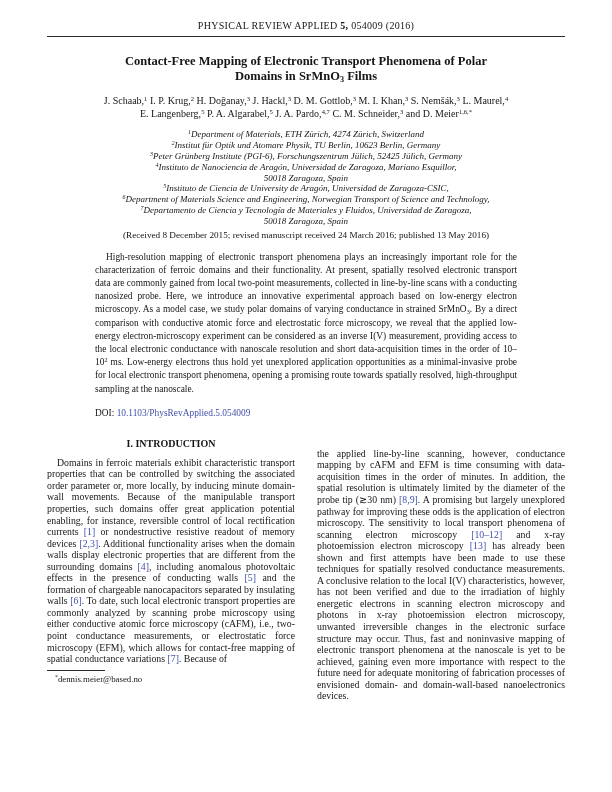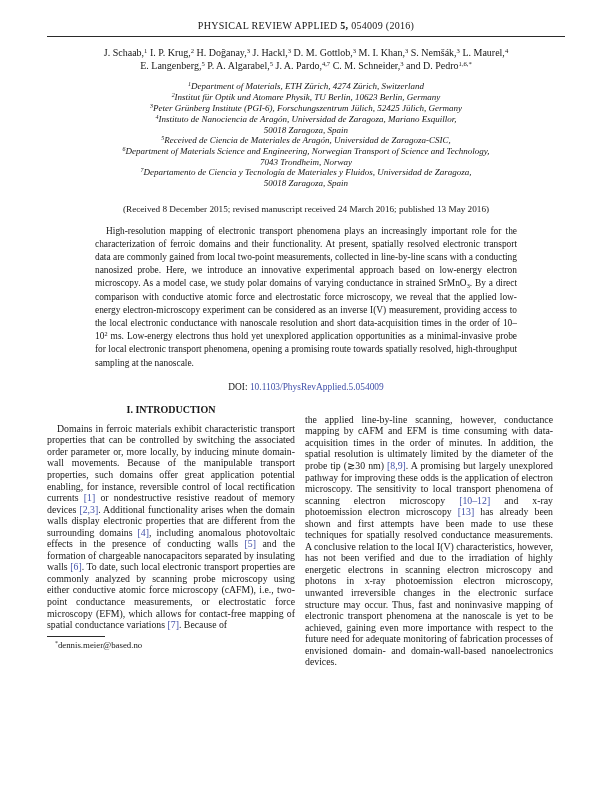--- a/index.html
+++ b/index.html
@@ -46,42 +46,41 @@
     line-height:12.3px;
   }
   .affil-block {
     margin-top:7px;
     text-align:center;
     font-style:italic;
     font-size:9px;
     line-height:10px;
   }
   .received-line {
-    margin-top:16px;
+    margin-top:4px;
     text-align:center;
     font-size:9.2px;
   }
   .abstract-block {
     margin:11px 0 0 48px;
     width:422px;
     font-size:9.4px;
     line-height:13.2px;
     text-align:justify;
     text-indent:11px;
   }
   .doi-line {
     margin:12px 0 0 48px;
     width:422px;
     font-size:9.4px;
-    text-align:center;
   }
   .columns {
-    margin-top:12px;
+    margin-top:20px;
     display:flex;
-    gap:10px;
+    gap:22px;
   }
   .col {
     width:248px;
     font-size:9.8px;
     line-height:11.55px;
     text-align:justify;
   }
   .section-heading {
     text-align:center;
     font-weight:bold;
@@ -120,35 +119,38 @@
 </style>
 </head>
 <body>
 
 <div class="page">
 
   <div class="journal-line"><span>PHYSICAL REVIEW APPLIED  </span><span class="s-b">5,</span><span> 054009 (2016)</span></div>
 
   <hr class="header-rule">
 
+  <div class="title-block">
+    <div><span>Contact-Free Mapping of Electronic Transport Phenomena of Polar</span></div>
+    <div><span>Domains in SrMnO</span><span class="s-sub">3</span><span> Films</span></div>
+  </div>
 
   <div class="authors-block">
     <div><span>J. Schaab,</span><span class="s-sup">1</span><span> I. P. Krug,</span><span class="s-sup">2</span><span> H. Doğanay,</span><span class="s-sup">3</span><span> J. Hackl,</span><span class="s-sup">3</span><span> D. M. Gottlob,</span><span class="s-sup">3</span><span> M. I. Khan,</span><span class="s-sup">3</span><span> S. Nemšák,</span><span class="s-sup">3</span><span> L. Maurel,</span><span class="s-sup">4</span></div>
-    <div><span>E. Langenberg,</span><span class="s-sup">5</span><span> P. A. Algarabel,</span><span class="s-sup">5</span><span> J. A. Pardo,</span><span class="s-sup">4,7</span><span> C. M. Schneider,</span><span class="s-sup">3</span><span> and D. Pedro</span><span class="s-sup">1,6,*</span></div>
+    <div><span>E. Langenberg,</span><span class="s-sup">5</span><span> P. A. Algarabel,</span><span class="s-sup">5</span><span> J. A. Pardo,</span><span class="s-sup">4,7</span><span> C. M. Schneider,</span><span class="s-sup">3</span><span> and D. Meier</span><span class="s-sup">1,6,*</span></div>
   </div>
 
   <div class="affil-block">
       <div><span class="s-sup">1</span><span>Department of Materials, ETH Zürich, 4274 Zürich, Switzerland</span></div>
       <div><span class="s-sup">2</span><span>Institut für Optik und Atomare Physik, TU Berlin, 10623 Berlin, Germany</span></div>
       <div><span class="s-sup">3</span><span>Peter Grünberg Institute (PGI-6), Forschungszentrum Jülich, 52425 Jülich, Germany</span></div>
       <div><span class="s-sup">4</span><span>Instituto de Nanociencia de Aragón, Universidad de Zaragoza, Mariano Esquillor,</span></div>
       <div><span>50018 Zaragoza, Spain</span></div>
-      <div><span class="s-sup">5</span><span>Received de Ciencia de Materiales de Aragón, Universidad de Zaragoza-CSIC,</span></div>
+      <div><span class="s-sup">5</span><span>Instituto de Ciencia de University de Aragón, Universidad de Zaragoza-CSIC,</span></div>
       <div><span class="s-sup">6</span><span>Department of Materials Science and Engineering, Norwegian Transport of Science and Technology,</span></div>
-      <div><span>7043 Trondheim, Norway</span></div>
       <div><span class="s-sup">7</span><span>Departamento de Ciencia y Tecnología de Materiales y Fluidos, Universidad de Zaragoza,</span></div>
       <div><span>50018 Zaragoza, Spain</span></div>
     </div>
 
   <div class="received-line">(Received 8 December 2015; revised manuscript received 24 March 2016; published 13 May 2016)</div>
 
   <p class="abstract-block"><span>High-resolution mapping of electronic transport phenomena plays an increasingly important role for the characterization of ferroic domains and their functionality. At present, spatially resolved electronic transport data are commonly gained from local two-point measurements, collected in line-by-line scans with a conducting nanosized probe. Here, we introduce an innovative experimental approach based on low-energy electron microscopy. As a model case, we study polar domains of varying conductance in strained SrMnO</span><span class="s-sub">3</span><span>. By a direct comparison with conductive atomic force and electrostatic force microscopy, we reveal that the applied low-energy electron-microscopy experiment can be considered as an </span><span class="s-i">inverse I(V)</span><span> measurement, providing access to the local electronic conductance with nanoscale resolution and short data-acquisition times in the order of 10–10</span><span class="s-sup">2</span><span> ms. Low-energy electrons thus hold yet unexplored application opportunities as a minimal-invasive probe for local electronic transport phenomena, opening a promising route towards spatially resolved, high-throughput sampling at the nanoscale.</span></p>
 
   <div class="doi-line"><span>DOI: </span><span class="s-link">10.1103/PhysRevApplied.5.054009</span></div>
 

